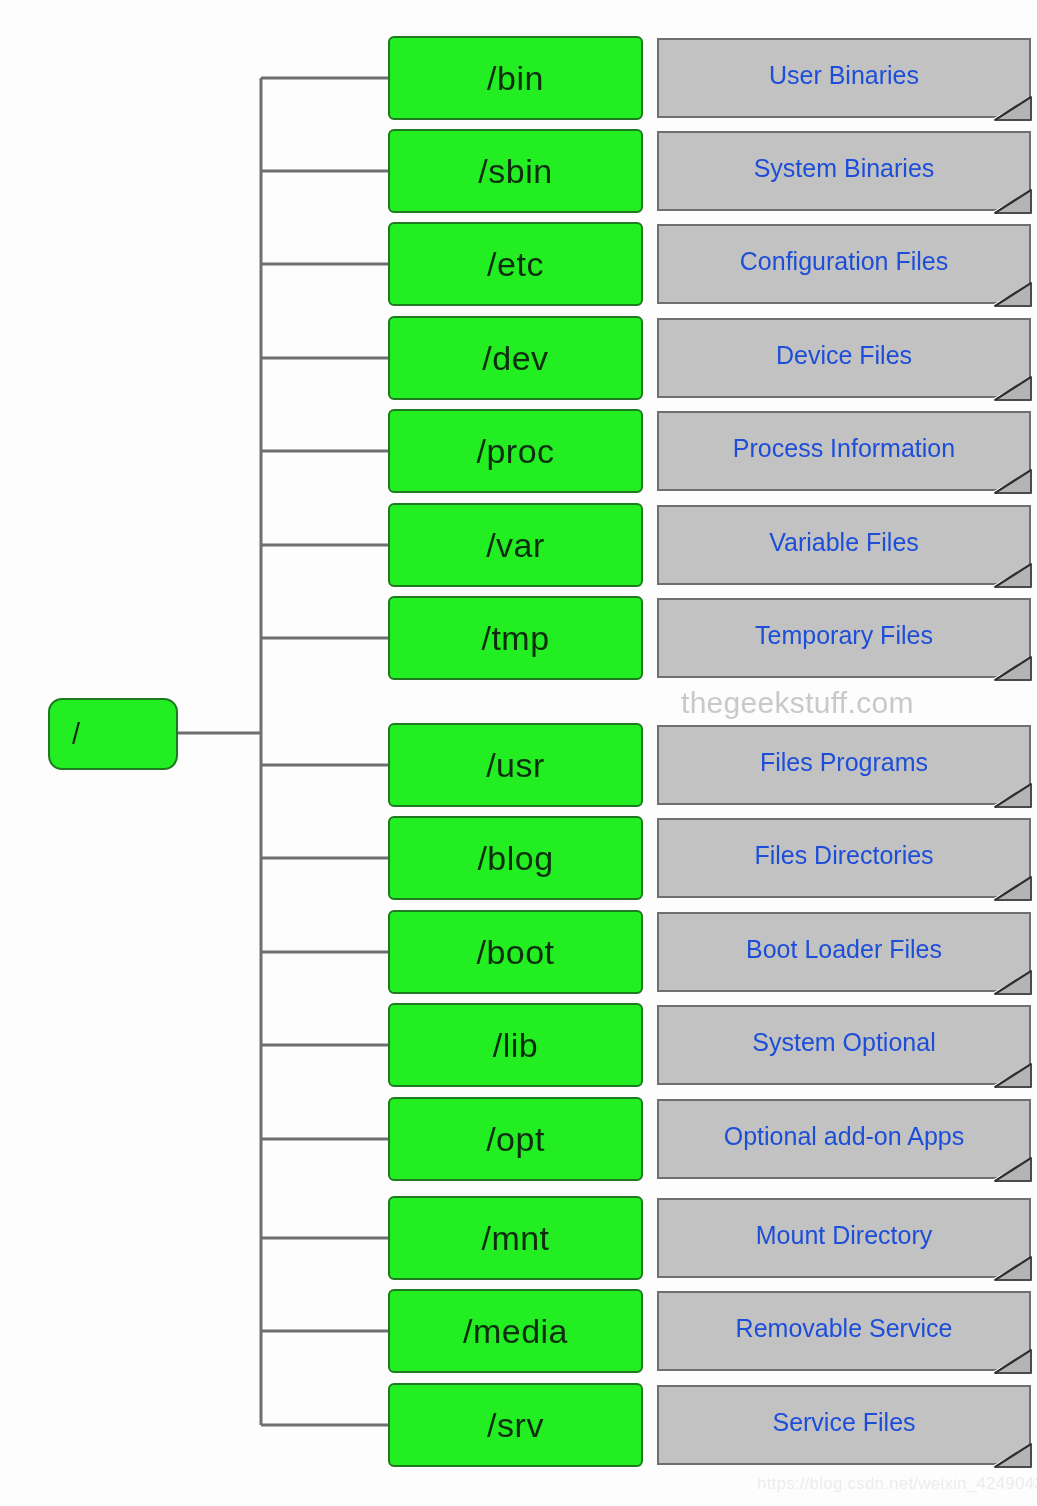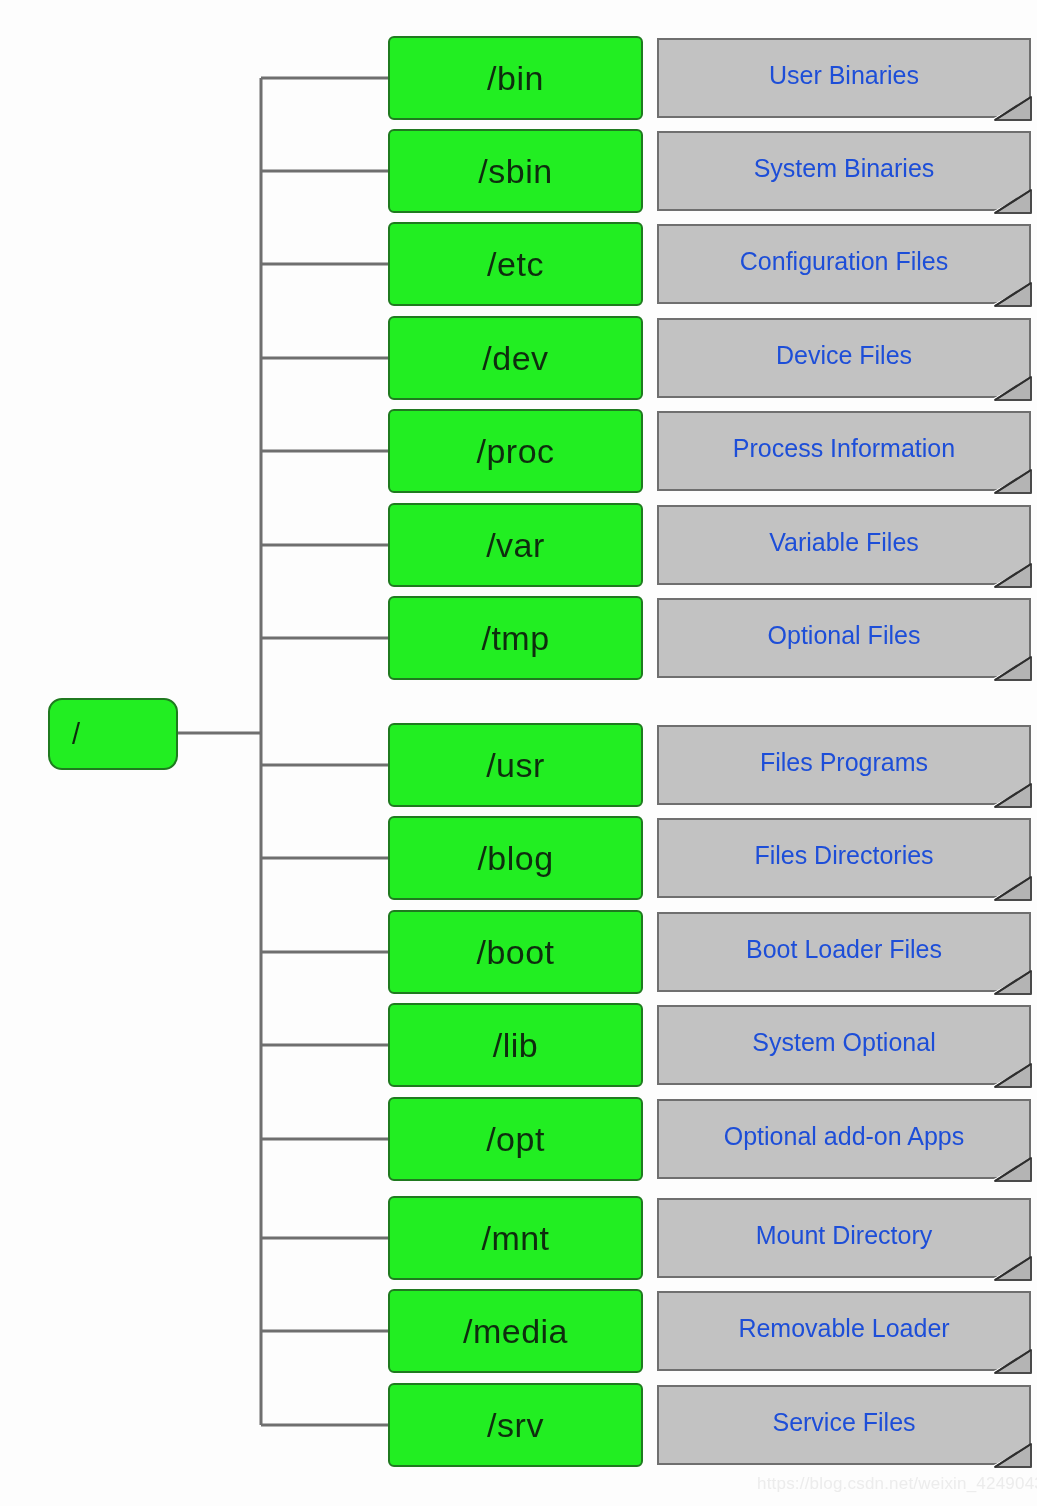--- a/index.html
+++ b/index.html
@@ -261,21 +261,21 @@
               <polyline points="8,25 44,2" fill="none" stroke="#2e2e2e" stroke-width="2"></polyline>
             </svg></span>
         </div>
       </div>
       <div class="row" style="top: 596px;">
         <div class="dir-box">
           <span class="dir-label">/tmp</span>
         </div>
         <div class="note">
           <div class="note-body">
-            <span class="note-text">Optional Files</span>
+            <span class="note-text">Temporary Files</span>
           </div>
           <span class="note-fold"><svg width="46" height="26" viewBox="0 0 46 26">
               <polygon points="8,25 44,25 44,2" fill="#b4b4b4" stroke="#4a4a4a" stroke-width="2" stroke-linejoin="round"></polygon>
               <polyline points="8,25 44,2" fill="none" stroke="#2e2e2e" stroke-width="2"></polyline>
             </svg></span>
         </div>
       </div>
       <div class="row" style="top: 723px;">
         <div class="dir-box">
           <span class="dir-label">/usr</span>
@@ -359,21 +359,21 @@
               <polyline points="8,25 44,2" fill="none" stroke="#2e2e2e" stroke-width="2"></polyline>
             </svg></span>
         </div>
       </div>
       <div class="row" style="top: 1289px;">
         <div class="dir-box">
           <span class="dir-label">/media</span>
         </div>
         <div class="note">
           <div class="note-body">
-            <span class="note-text">Removable Loader</span>
+            <span class="note-text">Removable Service</span>
           </div>
           <span class="note-fold"><svg width="46" height="26" viewBox="0 0 46 26">
               <polygon points="8,25 44,25 44,2" fill="#b4b4b4" stroke="#4a4a4a" stroke-width="2" stroke-linejoin="round"></polygon>
               <polyline points="8,25 44,2" fill="none" stroke="#2e2e2e" stroke-width="2"></polyline>
             </svg></span>
         </div>
       </div>
       <div class="row" style="top: 1383px;">
         <div class="dir-box">
           <span class="dir-label">/srv</span>
@@ -383,15 +383,16 @@
             <span class="note-text">Service Files</span>
           </div>
           <span class="note-fold"><svg width="46" height="26" viewBox="0 0 46 26">
               <polygon points="8,25 44,25 44,2" fill="#b4b4b4" stroke="#4a4a4a" stroke-width="2" stroke-linejoin="round"></polygon>
               <polyline points="8,25 44,2" fill="none" stroke="#2e2e2e" stroke-width="2"></polyline>
             </svg></span>
         </div>
       </div>
     </div>
 
+  <div class="wm-geekstuff">thegeekstuff.com</div>
   <div class="wm-csdn">https://blog.csdn.net/weixin_42490436</div>
 
 </div>
 
 </body></html>

